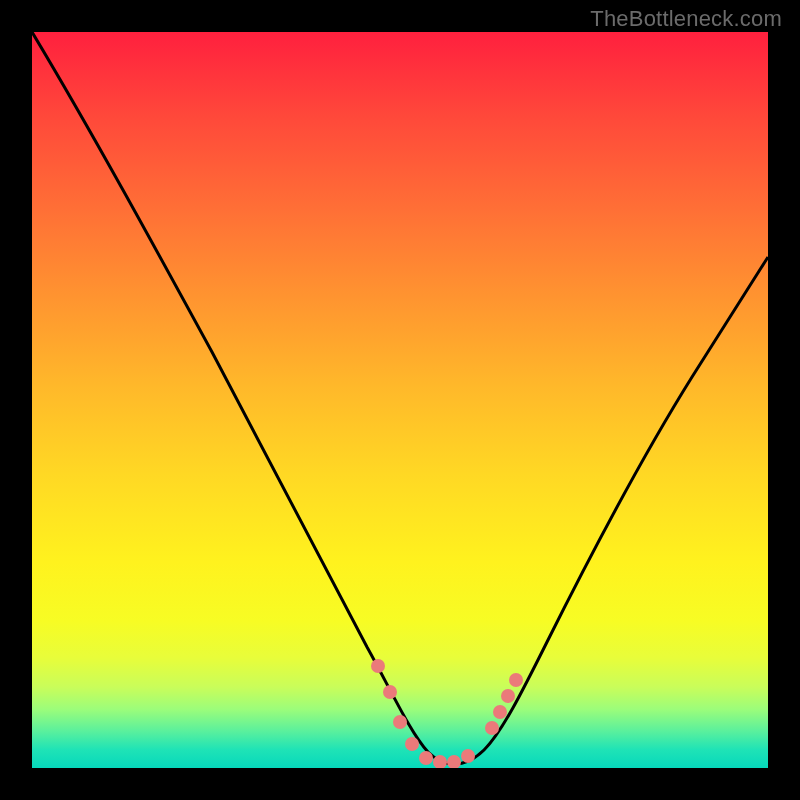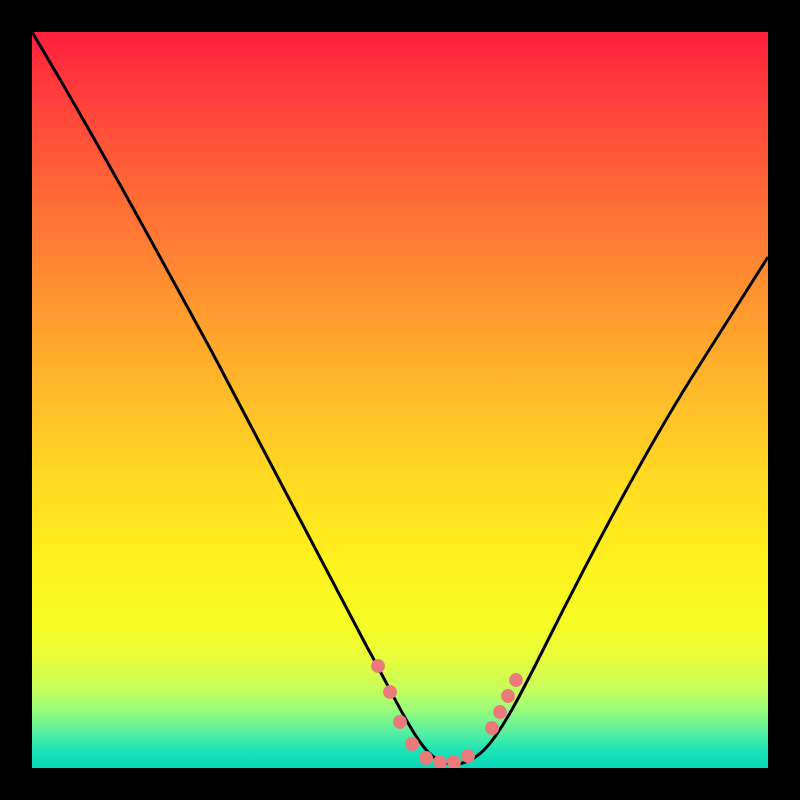--- a/index.html
+++ b/index.html
@@ -83,13 +83,14 @@
         <circle cx="408" cy="730" r="7"></circle>
         <circle cx="422" cy="730" r="7"></circle>
         <circle cx="436" cy="724" r="7"></circle>
         <circle cx="460" cy="696" r="7"></circle>
         <circle cx="468" cy="680" r="7"></circle>
         <circle cx="476" cy="664" r="7"></circle>
         <circle cx="484" cy="648" r="7"></circle>
       </g>
     </svg>
   </div>
+  <div class="watermark">TheBottleneck.com</div>
 </div>
 
 </body></html>

